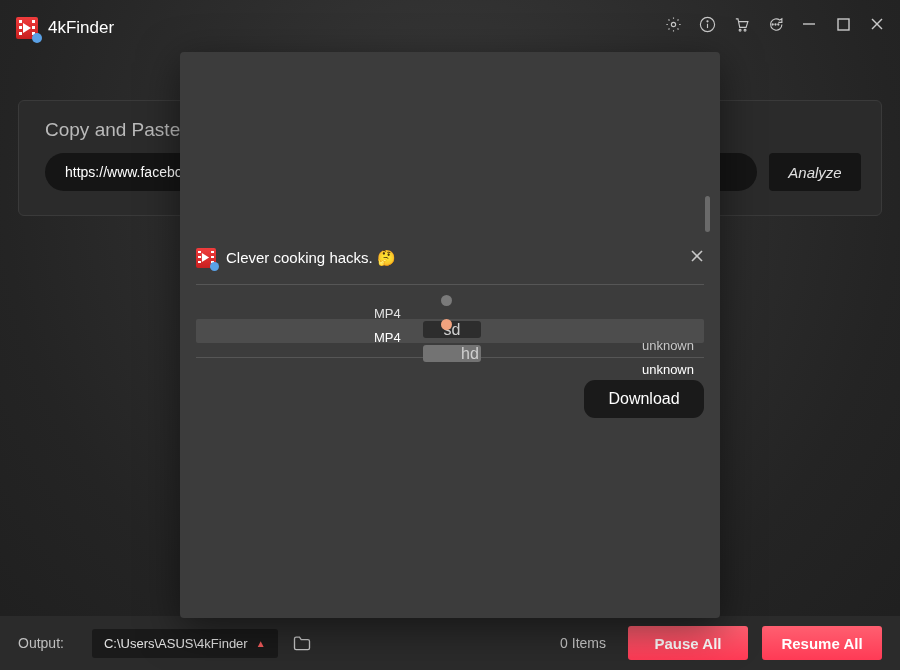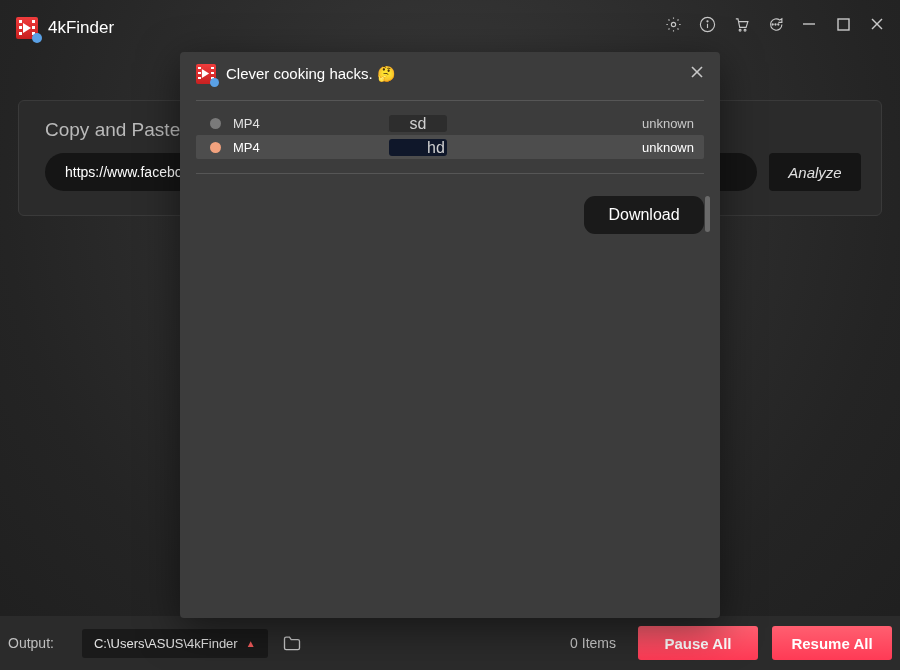--- a/index.html
+++ b/index.html
@@ -66,21 +66,21 @@
   .watermark {
     position:absolute; top: 460px; left: 0; right: 0;
     text-align:center; font-size: 40px; font-weight:300; color:#9a9a9a;
     letter-spacing: 0.5px;
   }
 
   
   .footer {
     position:absolute; left:0; right:0; bottom:0; height:54px;
     background:#2b2b2b;
-    display:flex; align-items:center; padding:0 8px; gap:14px;
+    display:flex; align-items:center; padding:0 18px; gap:14px;
   }
   .footer-label { font-size:14px; color:#bfbfbf; }
   .output-path {
     background:#1a1a1a; color:#e2e2e2; font-size:13px;
     padding:7px 12px; border-radius:3px;
     display:flex; align-items:center; gap:8px; cursor:pointer;margin-left:14px;
   }
   .output-path .tri { color:#f25b5b; font-size:10px; }
   .folder-btn { color:#c8c8c8; cursor:pointer; display:flex; }
   .spacer { flex:1; }
@@ -92,20 +92,21 @@
   }
 
   
   .modal {
     position:absolute; top:52px; left:50%; transform:translateX(-50%);
     width: 540px; height: 566px;
     background:#3c3c3c; border-radius:4px;
     box-shadow: 0 10px 40px rgba(0,0,0,0.5);
     display:flex; flex-direction:column;
     padding: 0 16px 16px 16px;
+    justify-content: center;
   }
   .modal-header {
     display:flex; align-items:center; height:44px; gap:10px;
   }
   .modal-logo { width:20px; height:20px; position:relative;
     background: linear-gradient(#ef3c3c,#c82020); border-radius:2px; flex-shrink:0; }
   .modal-logo::before {
     content:""; position:absolute; inset:0;
     background:
       linear-gradient(#fff,#fff) 2px 3px/3px 2px no-repeat,
@@ -124,33 +125,33 @@
   .modal-title .emoji { font-size:15px; }
   .modal-close { cursor:pointer; color:#c8c8c8; }
   .modal-section {
     border-top:1px solid #565656; margin-top:4px; padding-top:10px;
   }
   .section-header { display:flex; align-items:center; gap:10px; margin-bottom:8px; margin-left:2px; }
   .section-title { font-size:17px; color:#d8d8d8; }
   .grid-icon { color:#bfbfbf; display:flex; }
   .fmt-row {
     display:flex; align-items:center; height:24px; padding:0 10px 0 14px;
-    font-size:13px; border-radius:2px; cursor:pointer;
+    font-size:13px; border-radius:2px; cursor:pointer;flex-direction:column;
   }
   .fmt-row.selected { background:#4d4d4d; }
   .fmt-radio { width:11px; height:11px; border-radius:50%; margin-right:12px; flex-shrink:0; }
   .fmt-row:not(.selected) .fmt-radio { background:#7a7a7a; }
   .fmt-row.selected .fmt-radio { background:#f2a27e; }
   .fmt-name { width:156px; color:#e2e2e2; }
   .fmt-row.selected .fmt-name { color:#fff; }
   .fmt-quality {
     width:58px; height:17px; text-align:center; font-size:16px;
     background:#2d2d2d; border-radius:3px; color:#d0d0d0; line-height:17px;
   }
-  .fmt-row.selected .fmt-quality { background:#0f172a;padding-left:36px; }
+  .fmt-row.selected .fmt-quality { background:#737373;padding-left:36px; }
   .fmt-size { margin-left:auto; color:#c8c8c8; font-size:13px; }
   .fmt-row.selected .fmt-size { color:#fff; }
   .modal-divider { border-top:1px solid #565656; margin-top:14px; }
   .download-row { display:flex; justify-content:flex-end; margin-top:22px; }
   .download-btn {
     width:120px; height:38px; background:#1a1a1a; color:#fff;
     border:none; border-radius:11px; font-size:16px; cursor:pointer;
   }
   .scroll-indicator {
     position:absolute; top:144px; right:10px; width:5px; height:36px;

